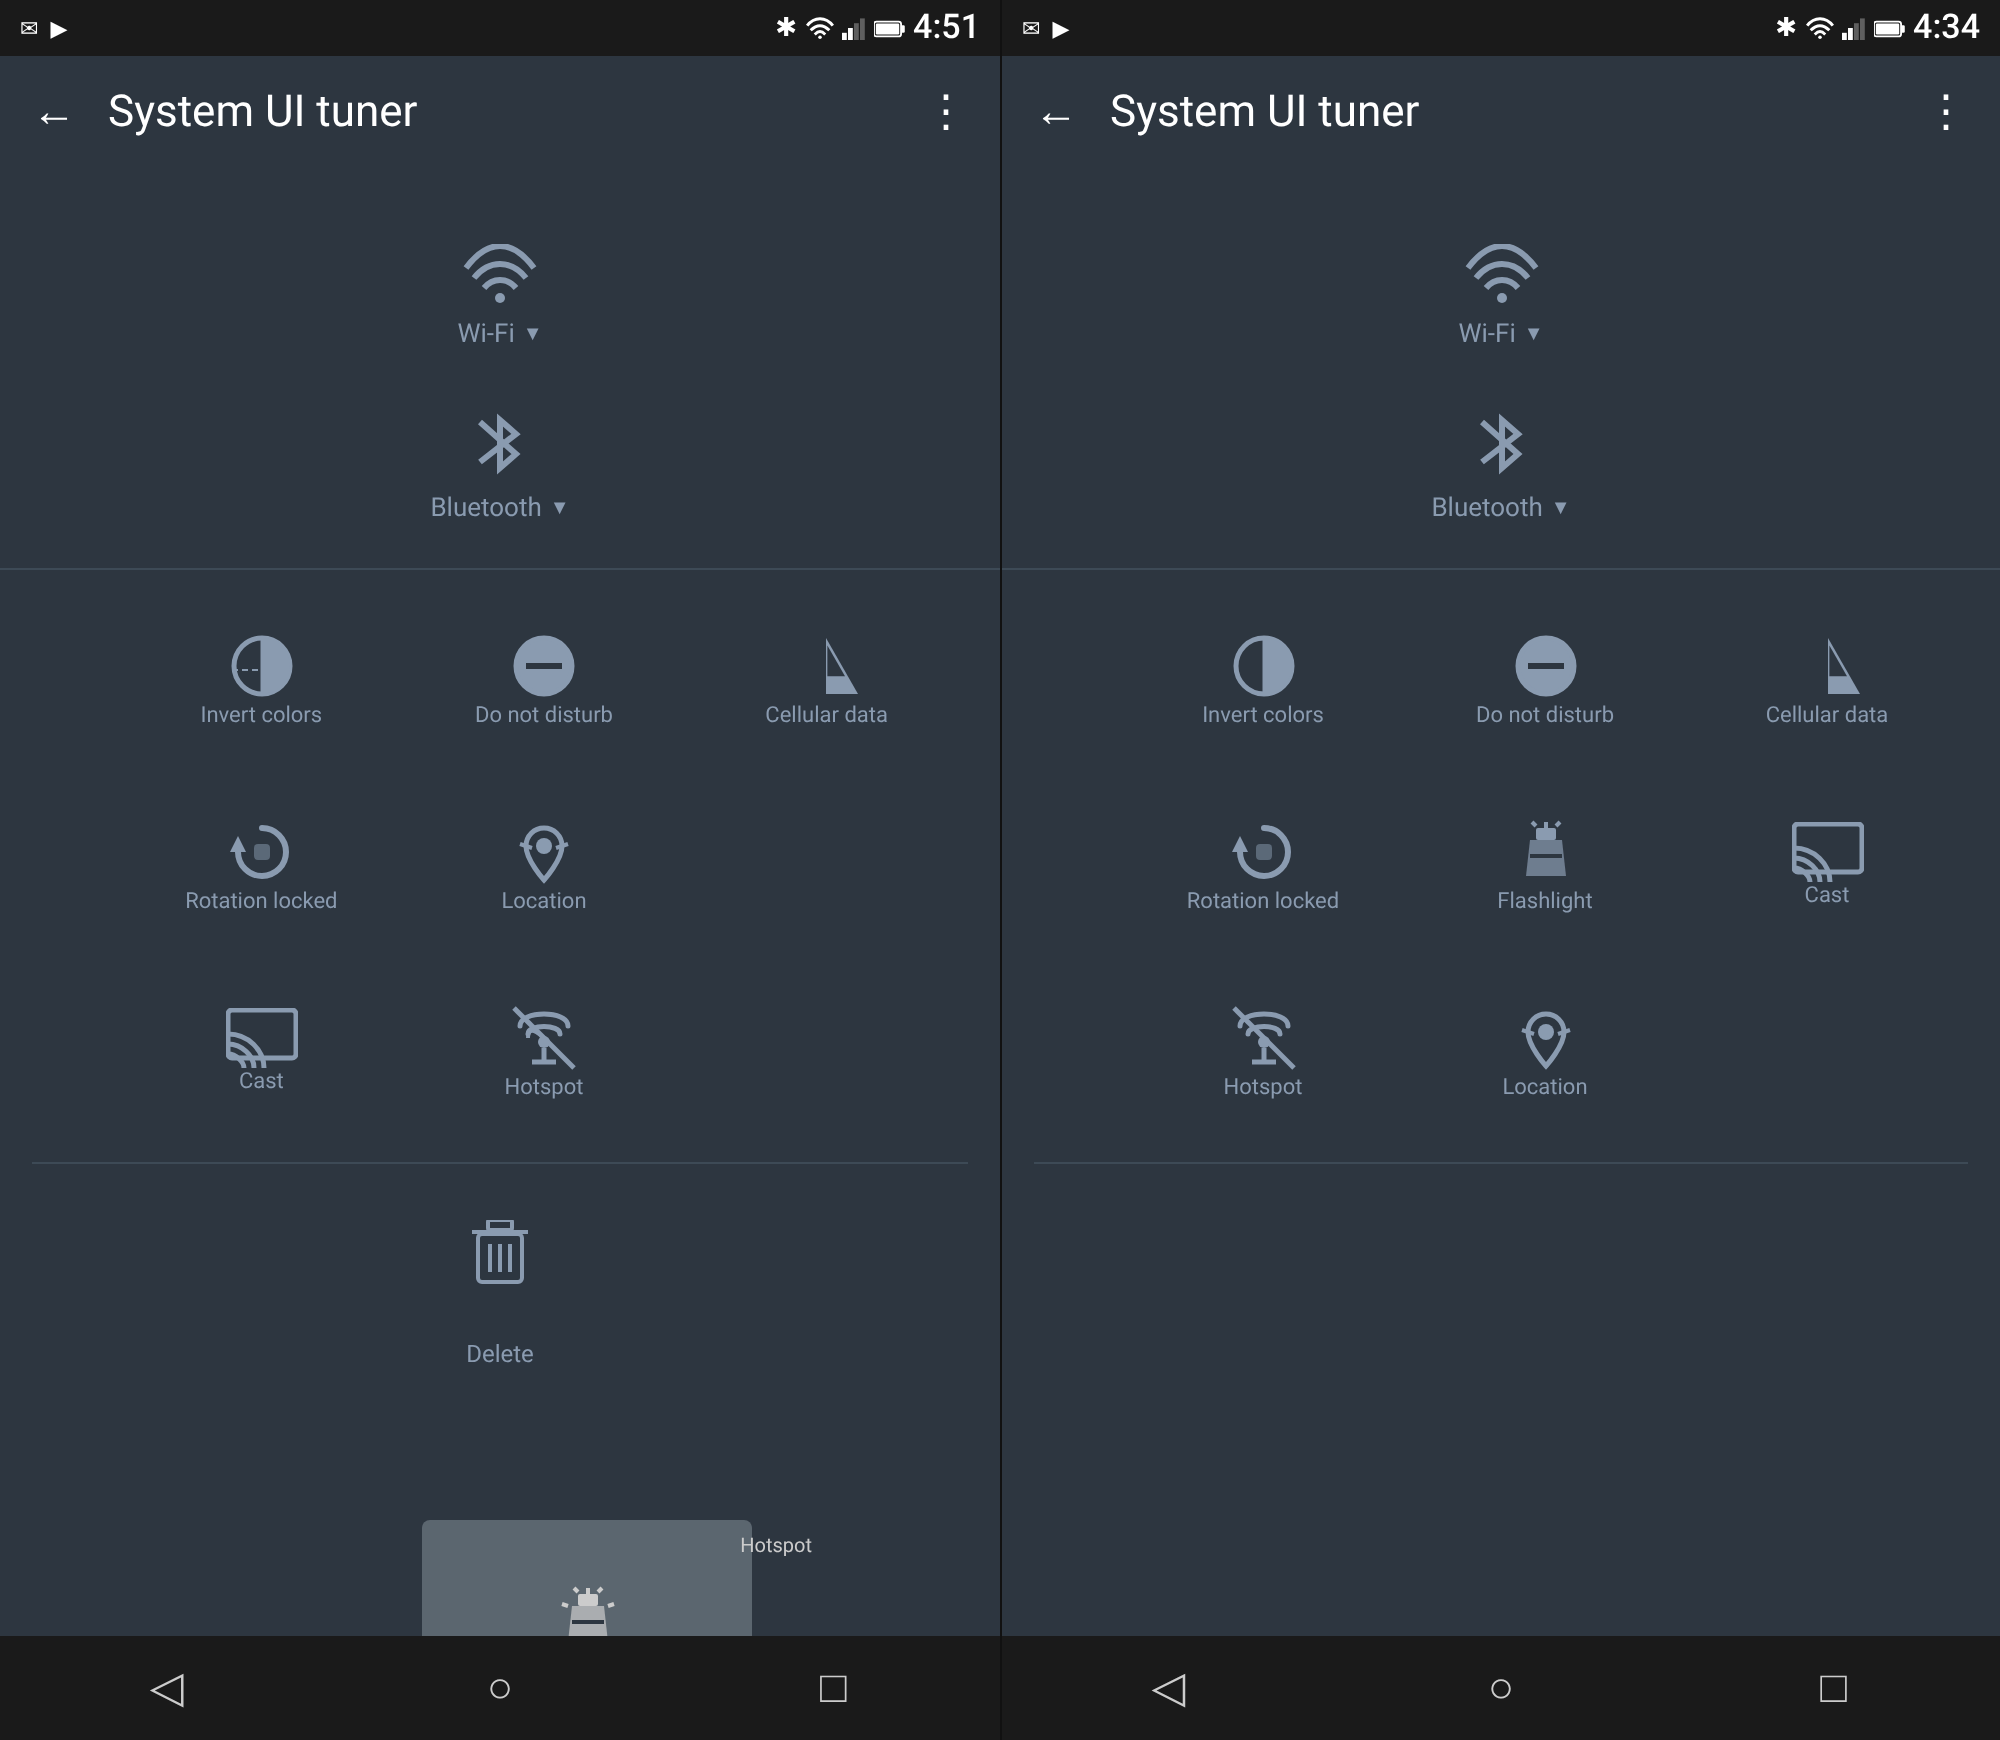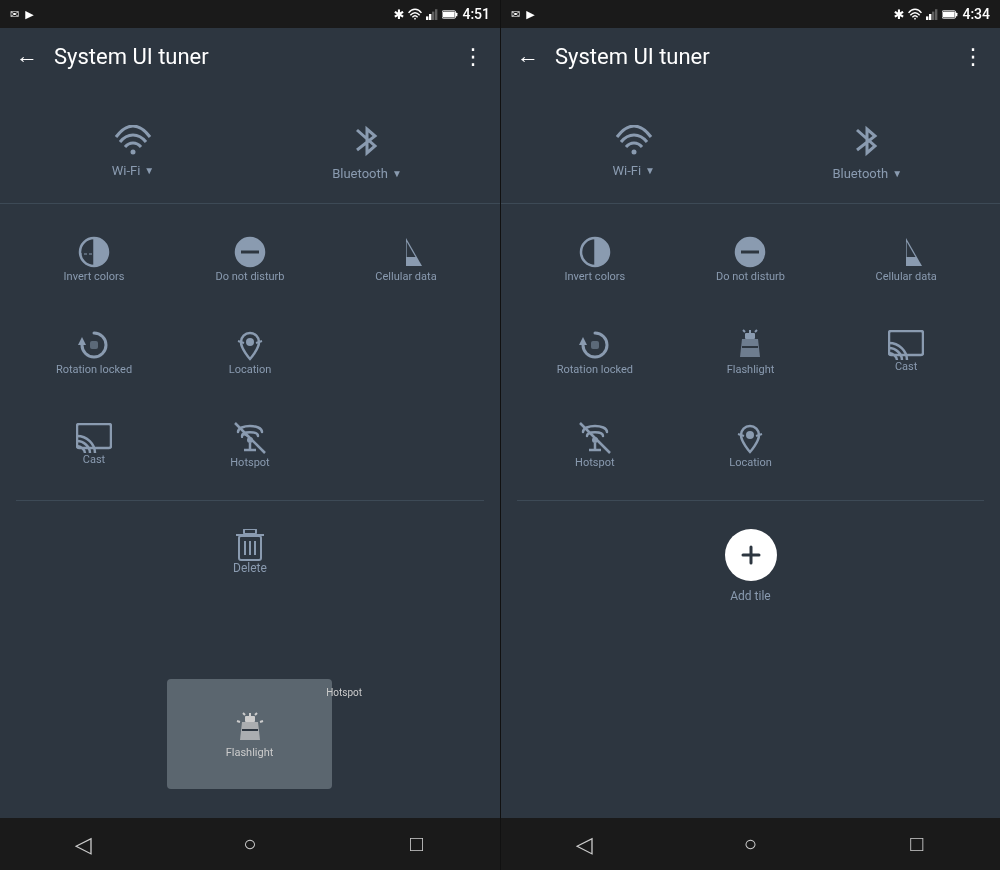--- a/index.html
+++ b/index.html
@@ -44,21 +44,21 @@
 
     .status-bar-right {
       display: flex;
       align-items: center;
       gap: 4px;
       font-size: 13px;
       color: #fff;
     }
 
     .status-time {
-      font-size: 14px;
+      font-size: 17px;
       color: #fff;
       font-weight: 500;
     }
 
     
     .app-bar {
       height: 56px;
       background: #2d3640;
       display: flex;
       align-items: center;
@@ -93,20 +93,21 @@
       padding: 16px 0;
       overflow: hidden;
     }
 
     
     .tiles-grid {
       display: grid;
       grid-template-columns: repeat(3, 1fr);
       gap: 0;
       padding: 8px 16px;
+      margin-left: 44px;
     }
 
     .tile {
       display: flex;
       flex-direction: column;
       align-items: center;
       justify-content: center;
       padding: 14px 8px;
       cursor: pointer;
       position: relative;
@@ -115,21 +116,21 @@
     .tile-label {
       font-size: 11px;
       color: #8a9bb0;
       text-align: center;
       line-height: 1.2;
     }
 
     
     .tiles-grid-2 {
       display: grid;
-      grid-template-columns: repeat(2, 1fr);
+      grid-template-columns: repeat(1, 1fr);
       gap: 0;
       padding: 8px 16px;
       border-bottom: 1px solid #3d4a56;
       margin-bottom: 8px;
     }
 
     .tile-wide {
       display: flex;
       flex-direction: column;
       align-items: center;
@@ -158,20 +159,21 @@
       margin: 8px 16px;
     }
 
     
     .bottom-action {
       display: flex;
       flex-direction: column;
       align-items: center;
       justify-content: center;
       padding: 20px;
+      gap: 28px;
     }
 
     .bottom-action-label {
       font-size: 12px;
       color: #8a9bb0;
     }
 
     
     .add-tile-btn {
       width: 52px;
@@ -544,29 +546,20 @@
           <line x1="6" y1="14" x2="12" y2="16" stroke="#8a9bb0" stroke-width="2"></line>
           <line x1="30" y1="14" x2="24" y2="16" stroke="#8a9bb0" stroke-width="2"></line>
         </svg>
         <span class="tile-label">Location</span>
       </div>
       <div class="tile"></div>
     </div>
 
     <div class="divider"></div>
 
-    <div class="bottom-action">
-      <div class="add-tile-btn">
-        <svg width="24" height="24" viewBox="0 0 24 24">
-          <line x1="12" y1="4" x2="12" y2="20" stroke="#2d3640" stroke-width="3" stroke-linecap="round"></line>
-          <line x1="4" y1="12" x2="20" y2="12" stroke="#2d3640" stroke-width="3" stroke-linecap="round"></line>
-        </svg>
-      </div>
-      <span class="bottom-action-label">Add tile</span>
-    </div>
   </div>
 
   <div class="bottom-nav">
     <span class="nav-btn">◁</span>
     <span class="nav-btn">○</span>
     <span class="nav-btn">□</span>
   </div>
 </div>
 
 </body></html>

